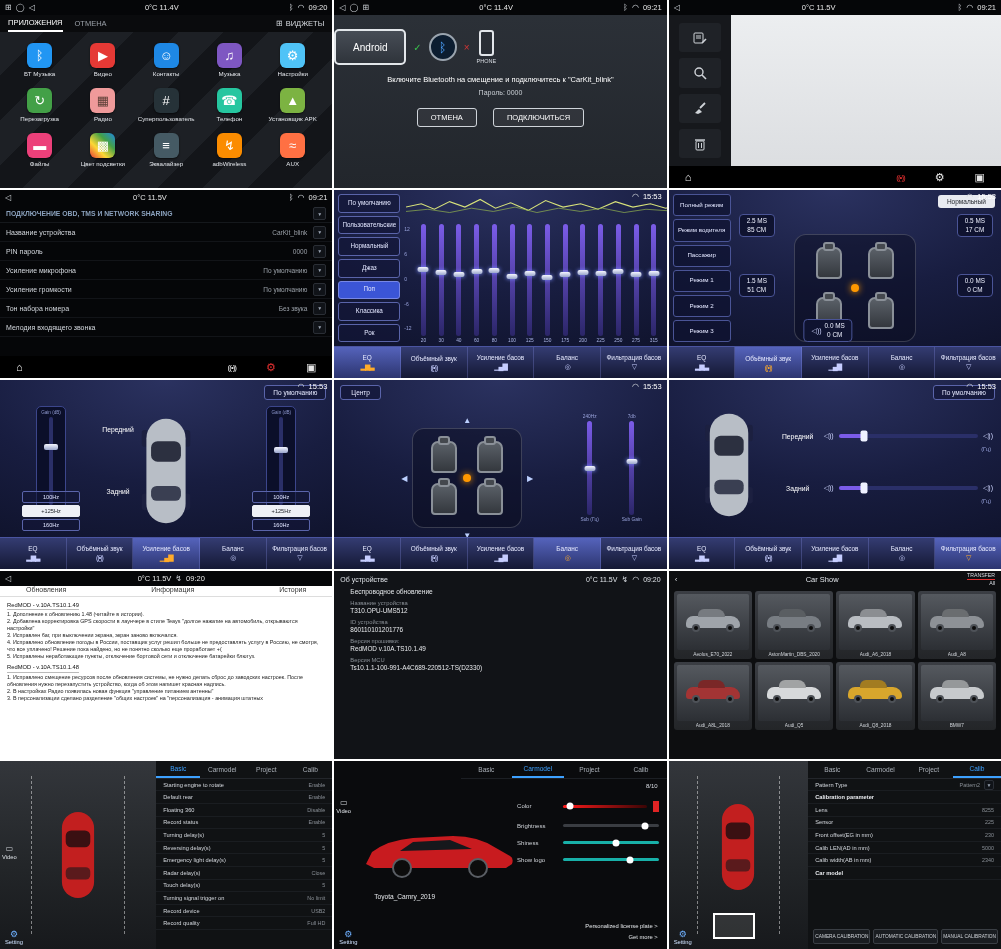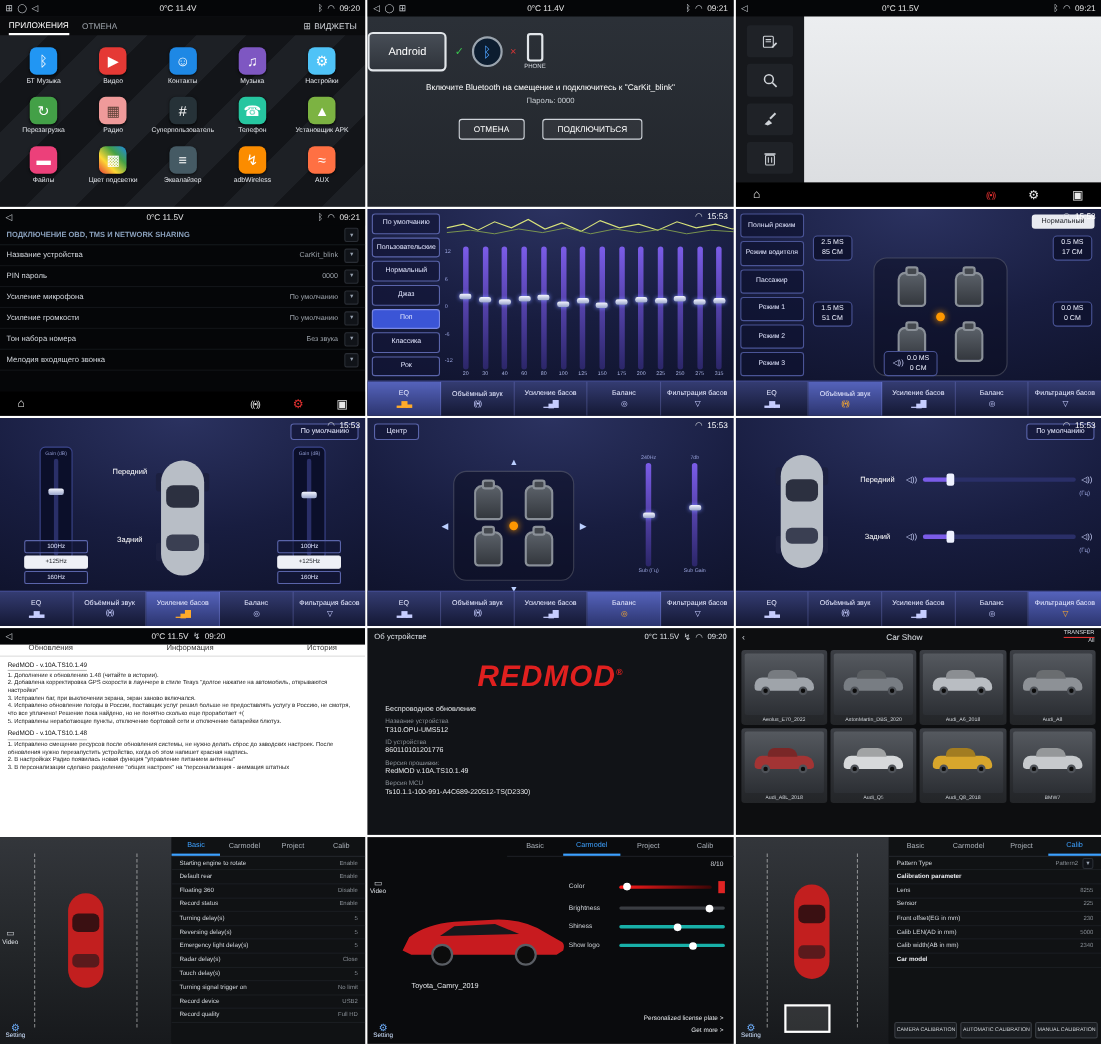--- a/index.html
+++ b/index.html
@@ -808,21 +808,20 @@
 
 <section class="cell about">
   <div class="abhead">
     <span>Об устройстве</span>
     <span style="flex:1"></span>
     <span>0°C 11.5V</span>
     <span class="sic">↯</span>
     <span class="sic">◠</span>
     <span>09:20</span>
   </div>
-  <div class="logo"><span>REDMOD</span><sup>®</sup></div>
   <div class="abrows">
     <div>
           <div class="absec">Беспроводное обновление</div>
         </div>
     <div>
           <div class="ablabel">Название устройства</div>
           <div class="abval">T310.OPU-UMS512</div>
         </div>
     <div>
           <div class="ablabel">ID устройства</div>

